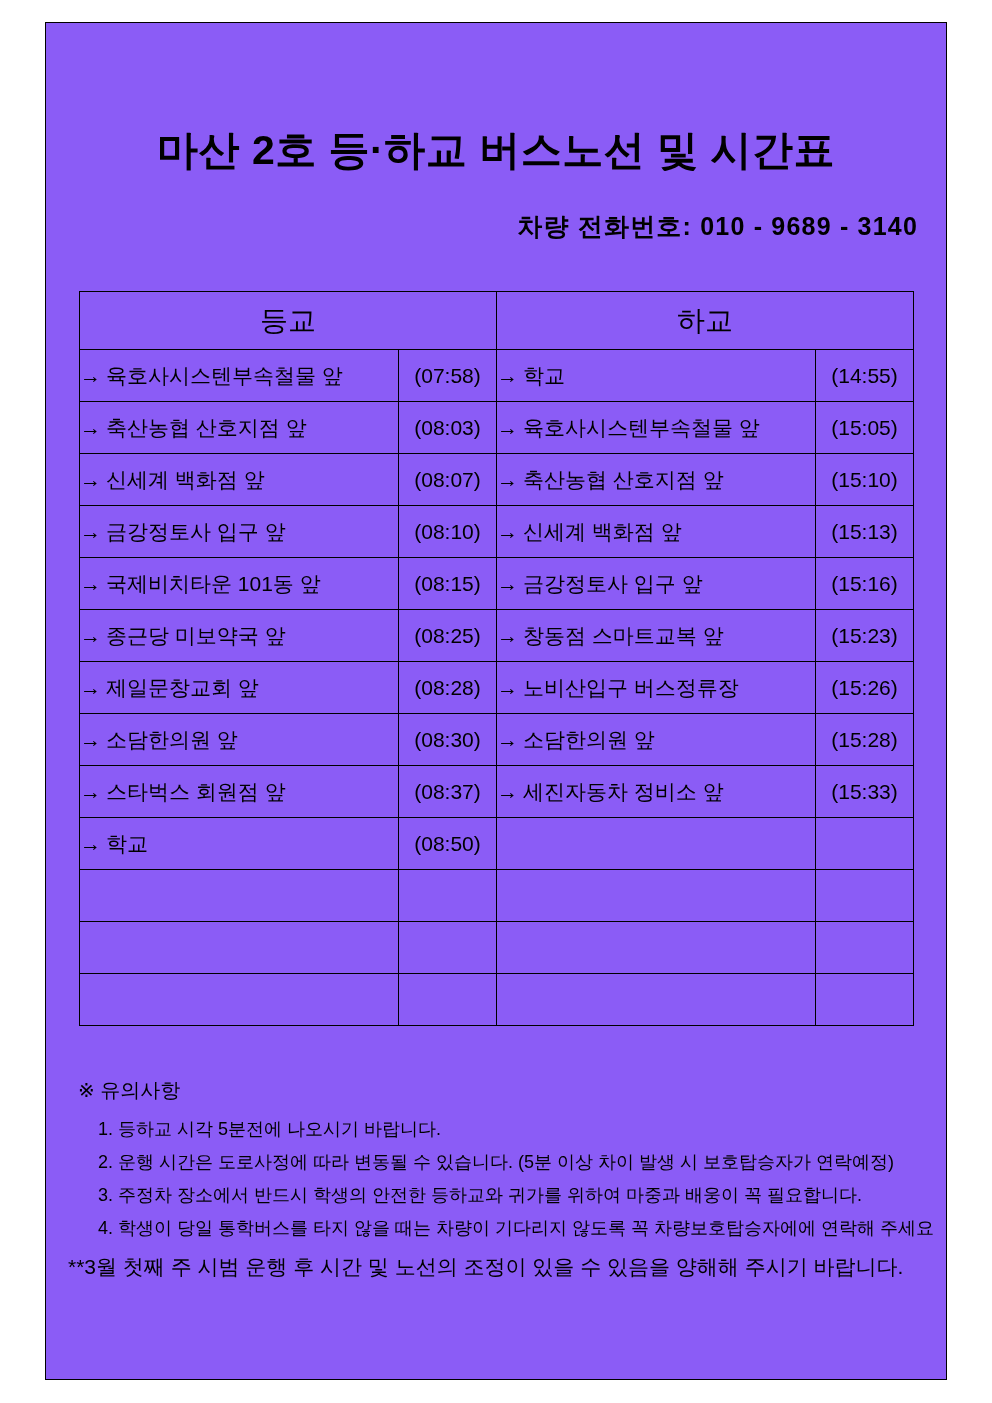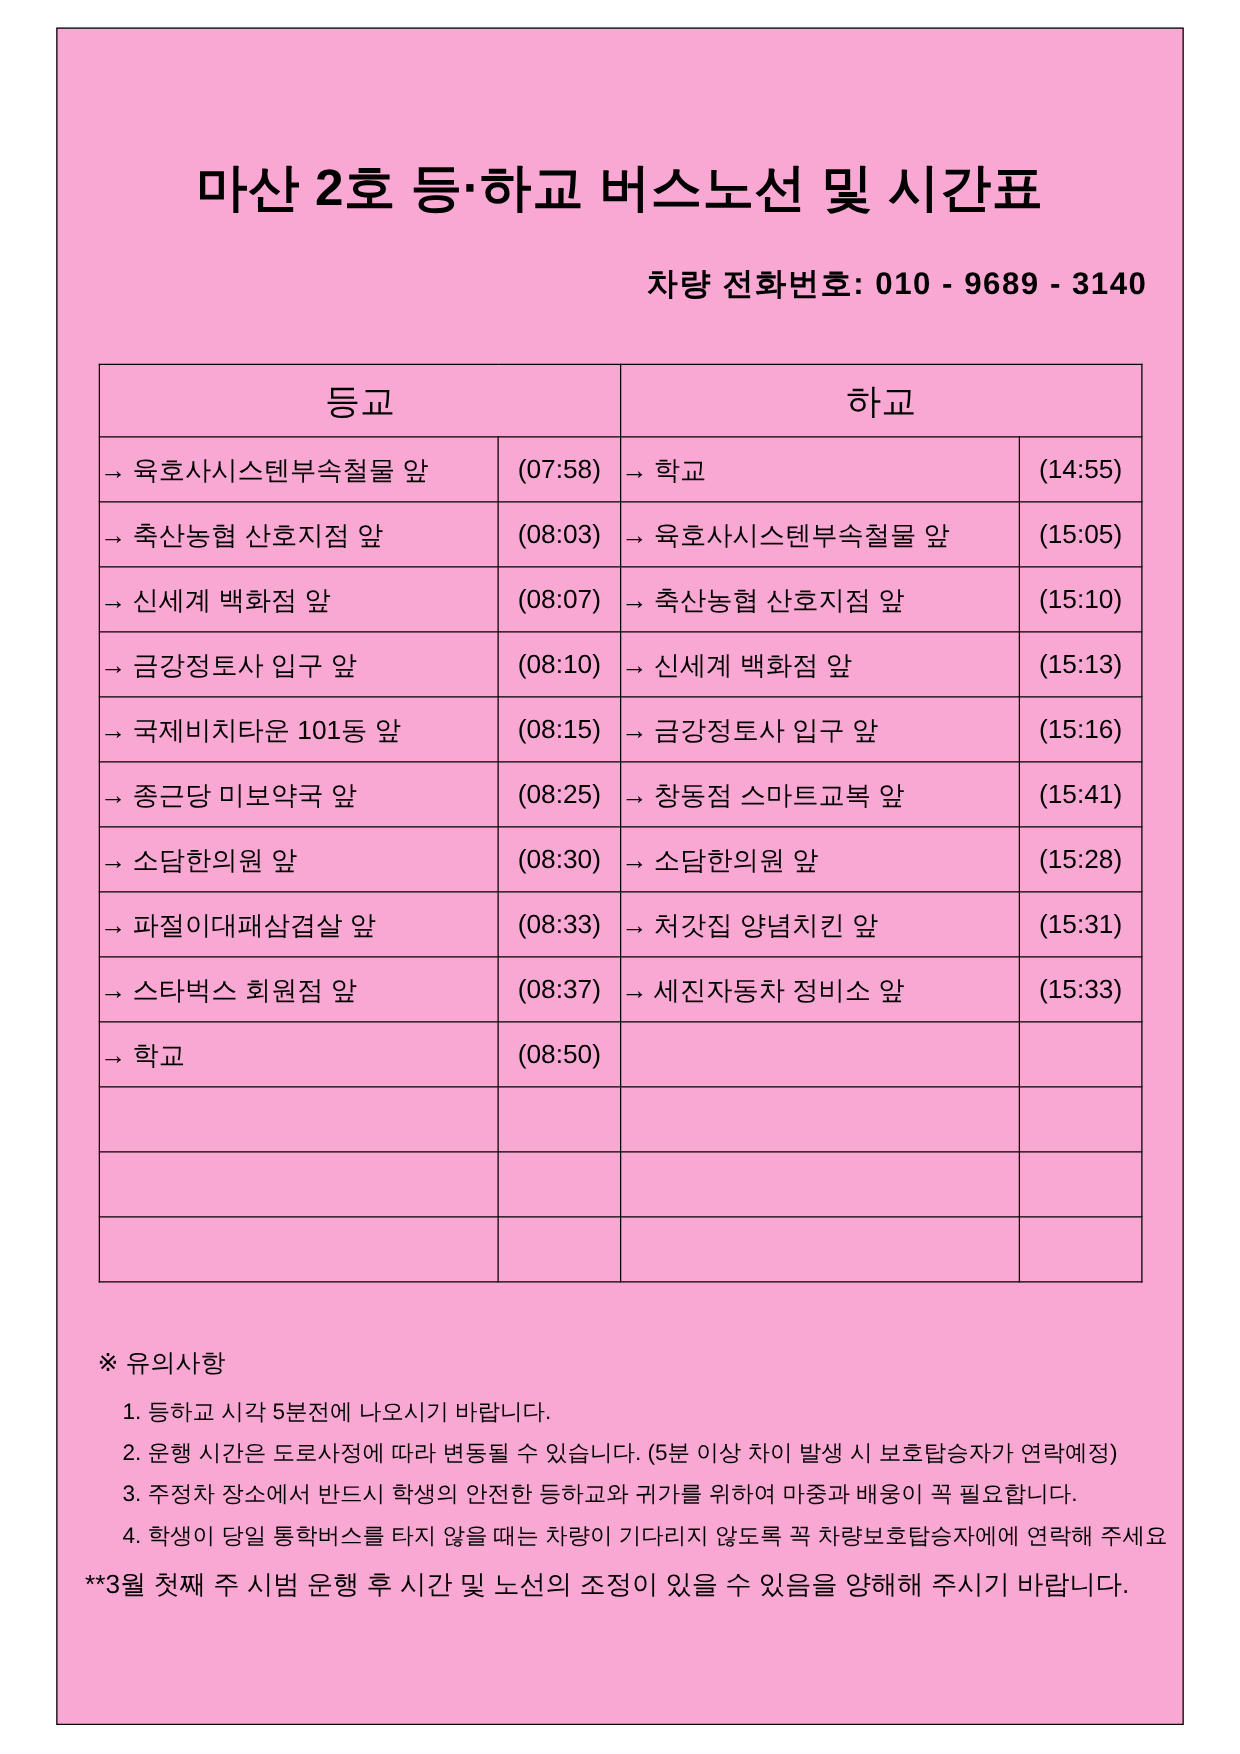--- a/index.html
+++ b/index.html
@@ -16,21 +16,21 @@
   }
 
   .page {
     position: absolute;
     left: 45px;
     top: 22px;
     width: 902px;
     height: 1358px;
     border: 1.5px solid #000000;
     box-sizing: border-box;
-    background: #f9a8d4;
+    background: #8b5cf6;
   }
 
   .page-inner {
     position: relative;
     width: 100%;
     height: 100%;
   }
 
   
   .doc-title {
@@ -188,33 +188,33 @@
           <tr>
             <td class="row-cell stop-cell"><span class="stop-arrow">→</span><span class="stop-label">국제비치타운 101동 앞</span></td>
             <td class="row-cell time-cell">(08:15)</td>
             <td class="row-cell stop-cell"><span class="stop-arrow">→</span><span class="stop-label">금강정토사 입구 앞</span></td>
             <td class="row-cell time-cell">(15:16)</td>
           </tr>
           <tr>
             <td class="row-cell stop-cell"><span class="stop-arrow">→</span><span class="stop-label">종근당 미보약국 앞</span></td>
             <td class="row-cell time-cell">(08:25)</td>
             <td class="row-cell stop-cell"><span class="stop-arrow">→</span><span class="stop-label">창동점 스마트교복 앞</span></td>
-            <td class="row-cell time-cell">(15:41)</td>
+            <td class="row-cell time-cell">(15:23)</td>
+          </tr>
+          <tr>
+            <td class="row-cell stop-cell"><span class="stop-arrow">→</span><span class="stop-label">제일문창교회 앞</span></td>
+            <td class="row-cell time-cell">(08:28)</td>
+            <td class="row-cell stop-cell"><span class="stop-arrow">→</span><span class="stop-label">노비산입구 버스정류장</span></td>
+            <td class="row-cell time-cell">(15:26)</td>
           </tr>
           <tr>
             <td class="row-cell stop-cell"><span class="stop-arrow">→</span><span class="stop-label">소담한의원 앞</span></td>
             <td class="row-cell time-cell">(08:30)</td>
             <td class="row-cell stop-cell"><span class="stop-arrow">→</span><span class="stop-label">소담한의원 앞</span></td>
             <td class="row-cell time-cell">(15:28)</td>
-          </tr>
-          <tr>
-            <td class="row-cell stop-cell"><span class="stop-arrow">→</span><span class="stop-label">파절이대패삼겹살 앞</span></td>
-            <td class="row-cell time-cell">(08:33)</td>
-            <td class="row-cell stop-cell"><span class="stop-arrow">→</span><span class="stop-label">처갓집 양념치킨 앞</span></td>
-            <td class="row-cell time-cell">(15:31)</td>
           </tr>
           <tr>
             <td class="row-cell stop-cell"><span class="stop-arrow">→</span><span class="stop-label">스타벅스 회원점 앞</span></td>
             <td class="row-cell time-cell">(08:37)</td>
             <td class="row-cell stop-cell"><span class="stop-arrow">→</span><span class="stop-label">세진자동차 정비소 앞</span></td>
             <td class="row-cell time-cell">(15:33)</td>
           </tr>
           <tr>
             <td class="row-cell stop-cell"><span class="stop-arrow">→</span><span class="stop-label">학교</span></td>
             <td class="row-cell time-cell">(08:50)</td>

